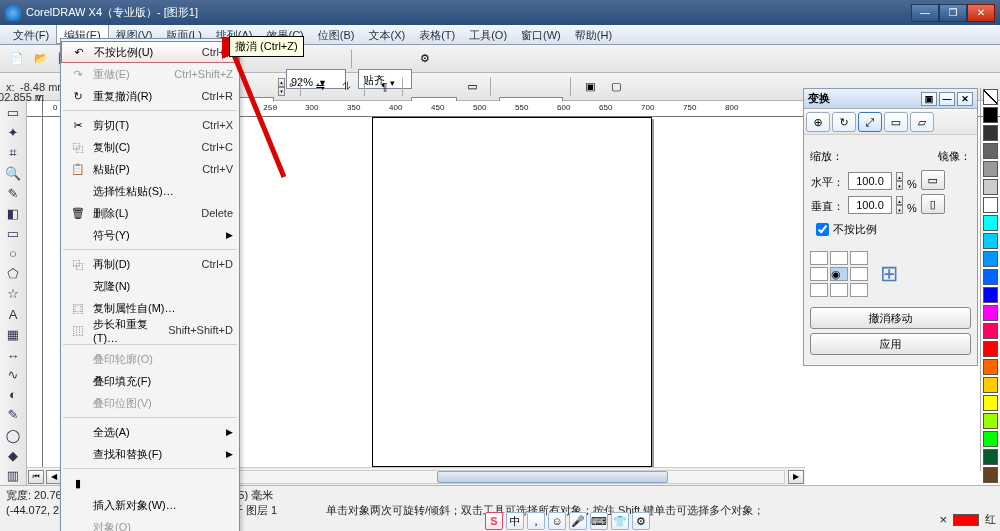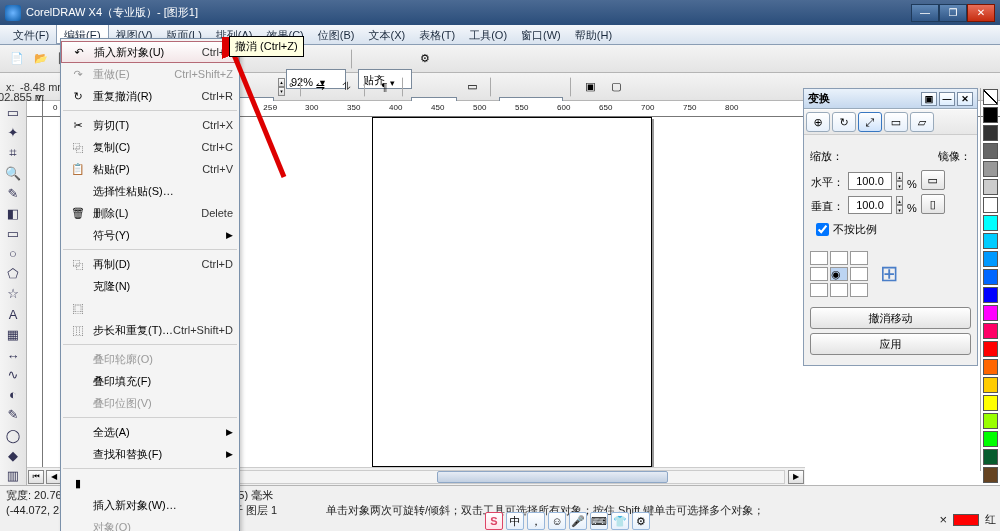--- a/index.html
+++ b/index.html
@@ -154,21 +154,21 @@
   <div class="tool-btn sep"></div>
   <div class="combo" style="width:64px;">⌀ <span>无</span><span class="arrow">▼</span></div>
   <div class="tool-btn sep"></div>
   <div class="tool-btn">▣</div>
   <div class="tool-btn">▢</div>
 </div>
 
 <div class="dropdown-menu" id="edit-menu">
     <div class="menu-row highlight">
       <span class="menu-icon-col">↶</span>
-      <span class="menu-text">插入新对象(U)</span>
+      <span class="menu-text">不按比例(U)</span>
       <span class="menu-shortcut">Ctrl+Z</span>
     </div>
     <div class="menu-row disabled">
       <span class="menu-icon-col">↷</span>
       <span class="menu-text">重做(E)</span>
       <span class="menu-shortcut">Ctrl+Shift+Z</span>
     </div>
     <div class="menu-row">
       <span class="menu-icon-col">↻</span>
       <span class="menu-text">重复撤消(R)</span>
@@ -209,25 +209,26 @@
       <span class="menu-icon-col">⿻</span>
       <span class="menu-text">再制(D)</span>
       <span class="menu-shortcut">Ctrl+D</span>
     </div>
     <div class="menu-row">
       <span class="menu-icon-col"></span>
       <span class="menu-text">克隆(N)</span>
     </div>
     <div class="menu-row">
       <span class="menu-icon-col">⿴</span>
+      <span class="menu-text">复制属性自(M)…</span>
     </div>
     <div class="menu-row">
       <span class="menu-icon-col">⿲</span>
       <span class="menu-text">步长和重复(T)…</span>
-      <span class="menu-shortcut">Ctrl+Shift+D</span>
+      <span class="menu-shortcut">Shift+Shift+D</span>
     </div>
     <div class="menu-sep"></div>
     <div class="menu-row disabled">
       <span class="menu-icon-col"></span>
       <span class="menu-text">叠印轮廓(O)</span>
     </div>
     <div class="menu-row">
       <span class="menu-icon-col"></span>
       <span class="menu-text">叠印填充(F)</span>
     </div>

